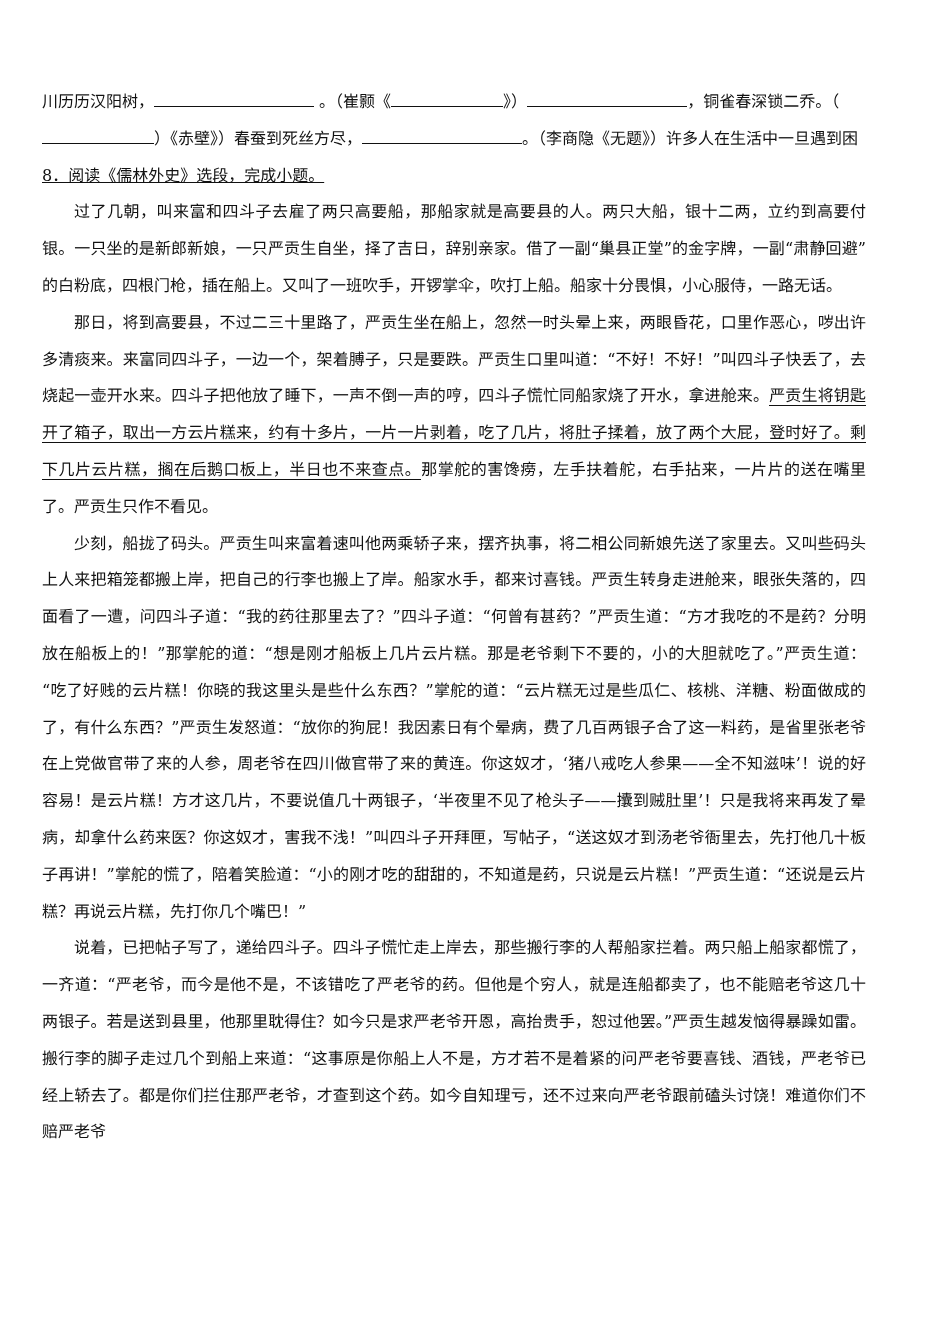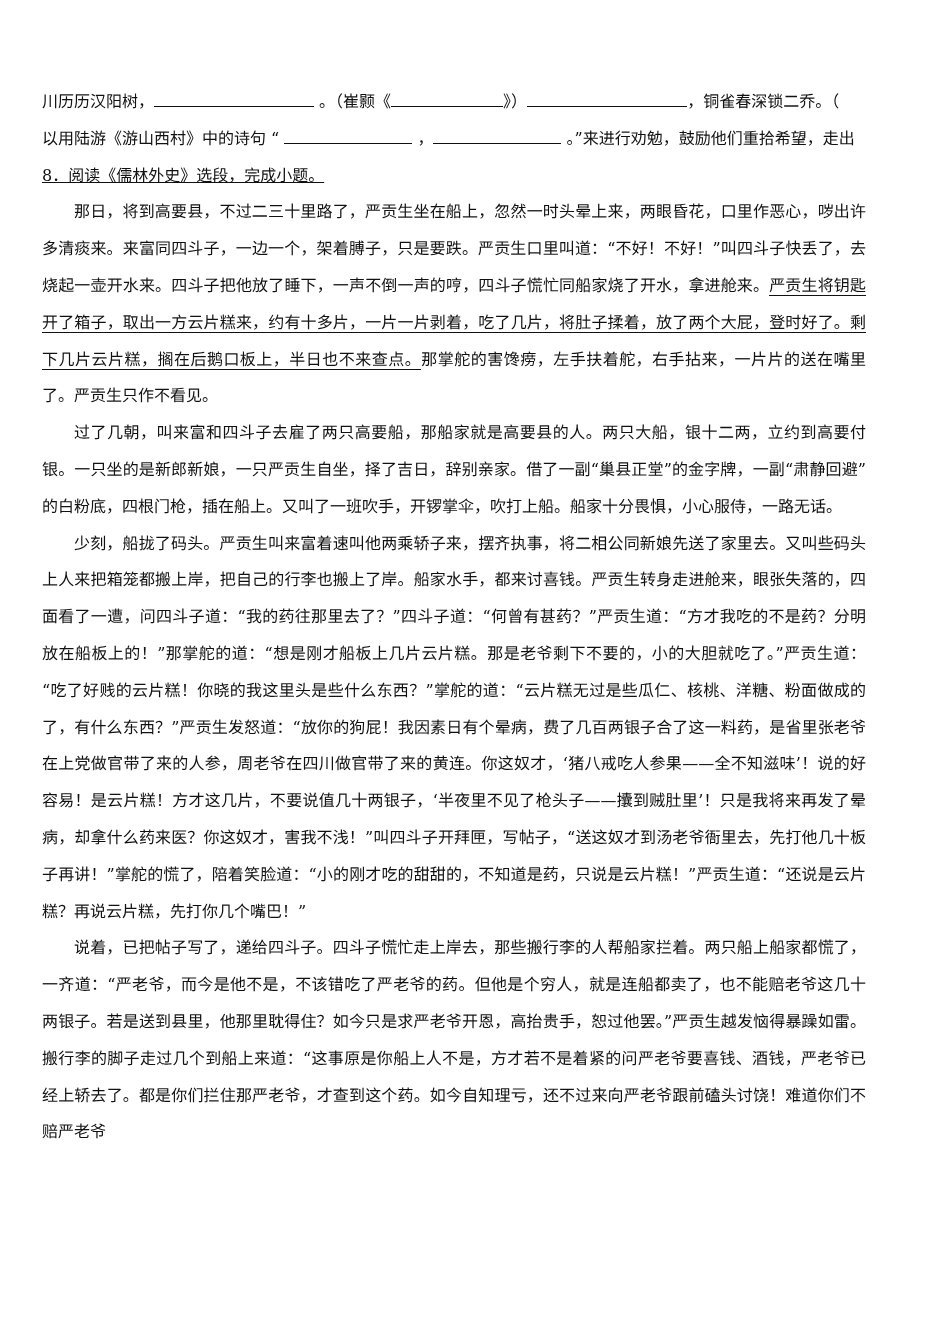--- a/index.html
+++ b/index.html
@@ -35,26 +35,26 @@
   .u { border-bottom: 1px solid #111111; }
 </style>
 </head>
 <body>
 
 <div class="page">
 
   <div class="fill-section">
 
   <div class="fill-line">川历历汉阳树，<span class="blank" style="width: 10em;"></span> 。（崔颢《<span class="blank" style="width: 7em;"></span>》）<span class="blank" style="width: 10em;"></span>，铜雀春深锁二乔。（</div>
-      <div class="fill-line">以用陆游《游山西村》中的诗句 “ <span class="blank" style="width: 8em;"></span> ，<span class="blank" style="width: 8em;"></span> 。”来进行劝勉，鼓励他们重拾希望，走出</div>
+      <div class="fill-line"><span class="blank" style="width: 7em;"></span>）《赤壁》）春蚕到死丝方尽，<span class="blank" style="width: 10em;"></span>。（李商隐《无题》）许多人在生活中一旦遇到困</div>
     </div>
 
   <p class="q-label">8．阅读《儒林外史》选段，完成小题。</p>
 
   <div class="passage">
 
-  <p><span>那日，将到高要县，不过二三十里路了，严贡生坐在船上，忽然一时头晕上来，两眼昏花，口里作恶心，哕出许多清痰来。来富同四斗子，一边一个，架着膊子，只是要跌。严贡生口里叫道：“不好！不好！”叫四斗子快丢了，去烧起一壶开水来。四斗子把他放了睡下，一声不倒一声的哼，四斗子慌忙同船家烧了开水，拿进舱来。</span><span class="u">严贡生将钥匙开了箱子，取出一方云片糕来，约有十多片，一片一片剥着，吃了几片，将肚子揉着，放了两个大屁，登时好了。剩下几片云片糕，搁在后鹅口板上，半日也不来查点。</span><span>那掌舵的害馋痨，左手扶着舵，右手拈来，一片片的送在嘴里了。严贡生只作不看见。</span></p>
-      <p><span>过了几朝，叫来富和四斗子去雇了两只高要船，那船家就是高要县的人。两只大船，银十二两，立约到高要付银。一只坐的是新郎新娘，一只严贡生自坐，择了吉日，辞别亲家。借了一副“巢县正堂”的金字牌，一副“肃静回避”的白粉底，四根门枪，插在船上。又叫了一班吹手，开锣掌伞，吹打上船。船家十分畏惧，小心服侍，一路无话。</span></p>
+  <p><span>过了几朝，叫来富和四斗子去雇了两只高要船，那船家就是高要县的人。两只大船，银十二两，立约到高要付银。一只坐的是新郎新娘，一只严贡生自坐，择了吉日，辞别亲家。借了一副“巢县正堂”的金字牌，一副“肃静回避”的白粉底，四根门枪，插在船上。又叫了一班吹手，开锣掌伞，吹打上船。船家十分畏惧，小心服侍，一路无话。</span></p>
+      <p><span>那日，将到高要县，不过二三十里路了，严贡生坐在船上，忽然一时头晕上来，两眼昏花，口里作恶心，哕出许多清痰来。来富同四斗子，一边一个，架着膊子，只是要跌。严贡生口里叫道：“不好！不好！”叫四斗子快丢了，去烧起一壶开水来。四斗子把他放了睡下，一声不倒一声的哼，四斗子慌忙同船家烧了开水，拿进舱来。</span><span class="u">严贡生将钥匙开了箱子，取出一方云片糕来，约有十多片，一片一片剥着，吃了几片，将肚子揉着，放了两个大屁，登时好了。剩下几片云片糕，搁在后鹅口板上，半日也不来查点。</span><span>那掌舵的害馋痨，左手扶着舵，右手拈来，一片片的送在嘴里了。严贡生只作不看见。</span></p>
       <p><span>少刻，船拢了码头。严贡生叫来富着速叫他两乘轿子来，摆齐执事，将二相公同新娘先送了家里去。又叫些码头上人来把箱笼都搬上岸，把自己的行李也搬上了岸。船家水手，都来讨喜钱。严贡生转身走进舱来，眼张失落的，四面看了一遭，问四斗子道：“我的药往那里去了？”四斗子道：“何曾有甚药？”严贡生道：“方才我吃的不是药？分明放在船板上的！”那掌舵的道：“想是刚才船板上几片云片糕。那是老爷剩下不要的，小的大胆就吃了。”严贡生道：“吃了好贱的云片糕！你晓的我这里头是些什么东西？”掌舵的道：“云片糕无过是些瓜仁、核桃、洋糖、粉面做成的了，有什么东西？”严贡生发怒道：“放你的狗屁！我因素日有个晕病，费了几百两银子合了这一料药，是省里张老爷在上党做官带了来的人参，周老爷在四川做官带了来的黄连。你这奴才，‘猪八戒吃人参果——全不知滋味’！说的好容易！是云片糕！方才这几片，不要说值几十两银子，‘半夜里不见了枪头子——攮到贼肚里’！只是我将来再发了晕病，却拿什么药来医？你这奴才，害我不浅！”叫四斗子开拜匣，写帖子，“送这奴才到汤老爷衙里去，先打他几十板子再讲！”掌舵的慌了，陪着笑脸道：“小的刚才吃的甜甜的，不知道是药，只说是云片糕！”严贡生道：“还说是云片糕？再说云片糕，先打你几个嘴巴！”</span></p>
       <p><span>说着，已把帖子写了，递给四斗子。四斗子慌忙走上岸去，那些搬行李的人帮船家拦着。两只船上船家都慌了，一齐道：“严老爷，而今是他不是，不该错吃了严老爷的药。但他是个穷人，就是连船都卖了，也不能赔老爷这几十两银子。若是送到县里，他那里耽得住？如今只是求严老爷开恩，高抬贵手，恕过他罢。”严贡生越发恼得暴躁如雷。搬行李的脚子走过几个到船上来道：“这事原是你船上人不是，方才若不是着紧的问严老爷要喜钱、酒钱，严老爷已经上轿去了。都是你们拦住那严老爷，才查到这个药。如今自知理亏，还不过来向严老爷跟前磕头讨饶！难道你们不赔严老爷</span></p>
     </div>
 
 </div>
 
 </body></html>

